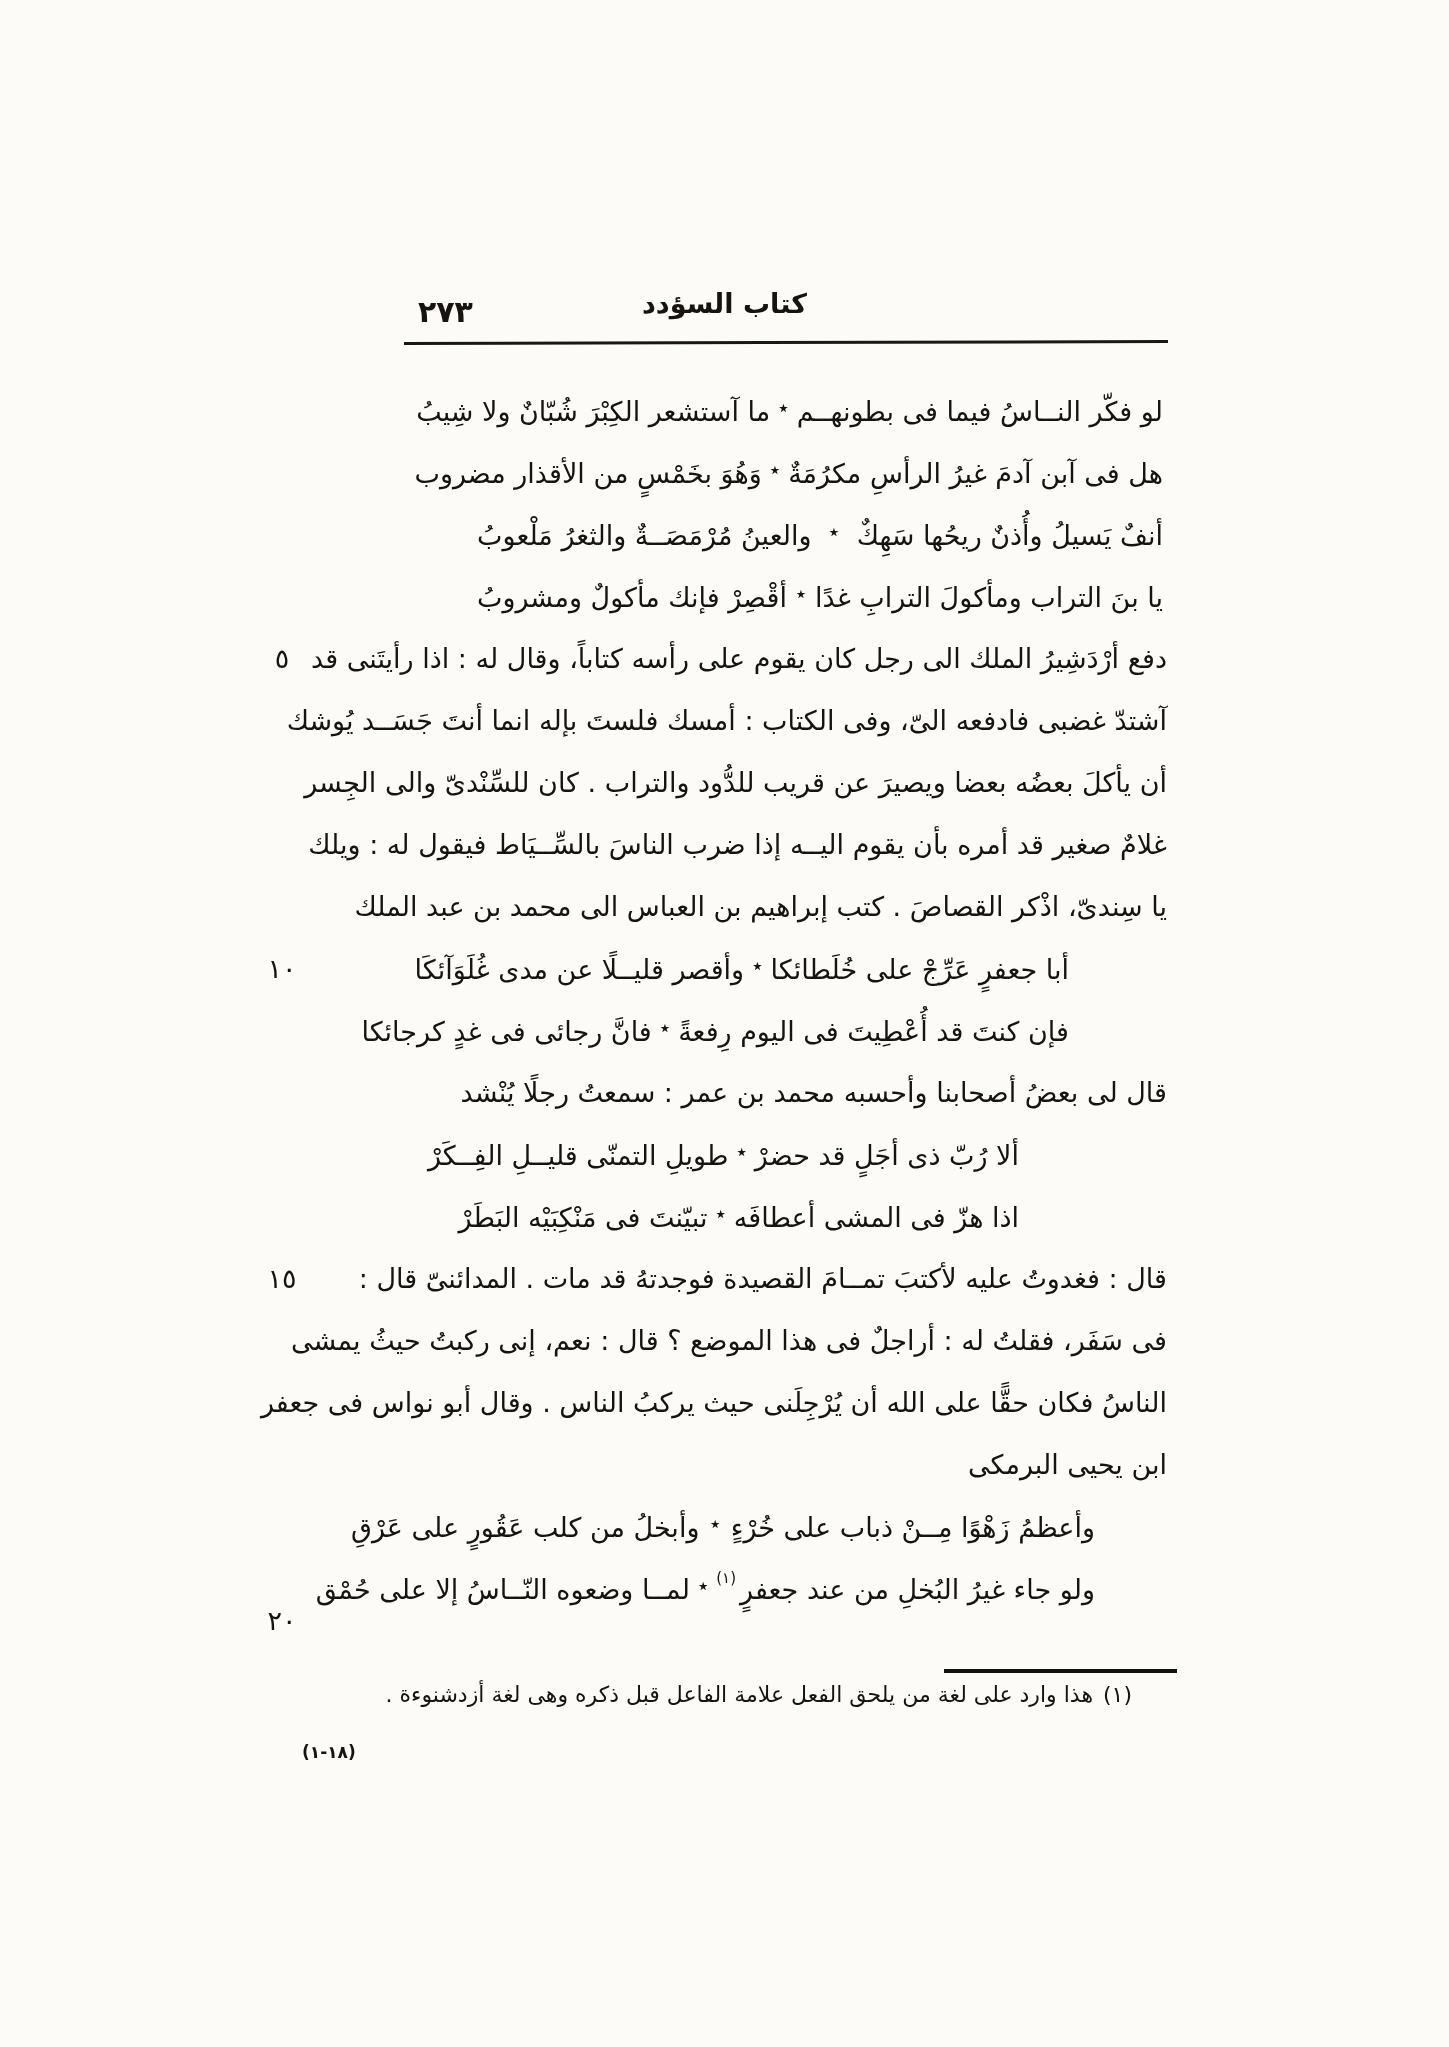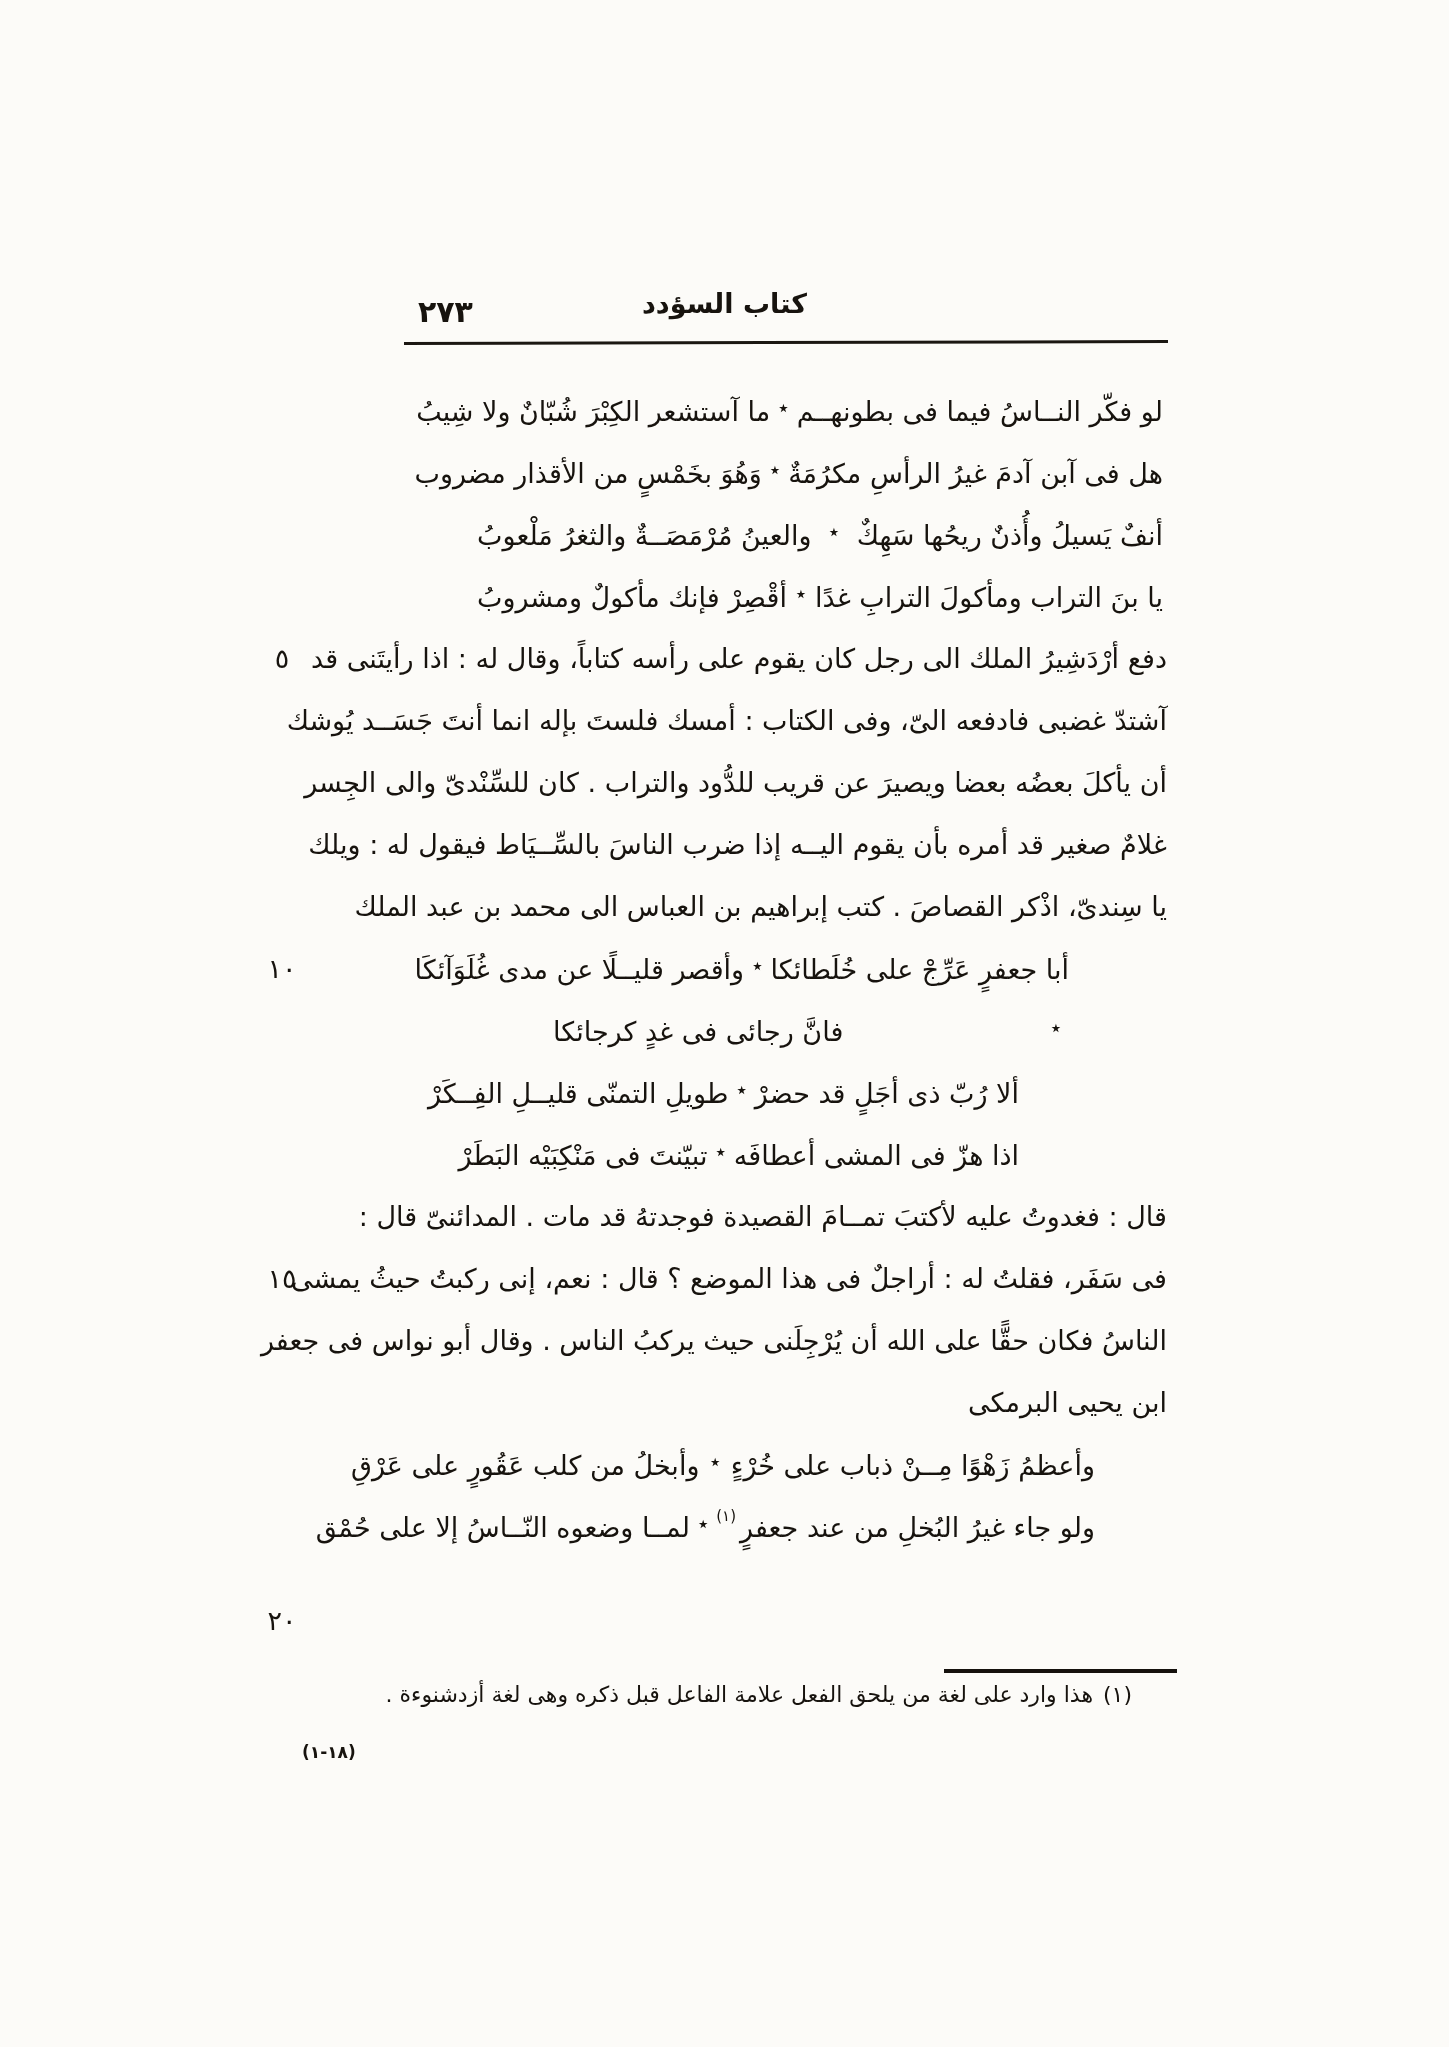--- a/index.html
+++ b/index.html
@@ -128,24 +128,26 @@
     <div class="line prose">غلامٌ صغير قد أمره بأن يقوم اليــه إذا ضرب الناسَ بالسِّــيَاط فيقول له : ويلك</div>
     <div class="line prose">يا سِندىّ، اذْكر القصاصَ . كتب إبراهيم بن العباس الى محمد بن عبد الملك</div>
 
     <div class="line verse g2">
       <span class="hem">أبا جعفرٍ عَرِّجْ على خُلَطائكا</span>
       <span class="star">٭</span>
       <span class="hem">وأقصر قليــلًا عن مدى غُلَوَآئكَا</span>
     </div>
 
     <div class="line verse g2">
+      <span class="hem">فإن كنتَ قد أُعْطِيتَ فى اليوم رِفعةً</span>
       <span class="star">٭</span>
       <span class="hem">فانَّ رجائى فى غدٍ كرجائكا</span>
     </div>
 
+    <div class="line prose">قال لى بعضُ أصحابنا وأحسبه محمد بن عمر : سمعتُ رجلًا يُنْشد</div>
 
     <div class="line verse g3">
       <span class="hem">ألا رُبّ ذى أجَلٍ قد حضرْ</span>
       <span class="star">٭</span>
       <span class="hem">طويلِ التمنّى قليــلِ الفِــكَرْ</span>
     </div>
 
     <div class="line verse g3">
       <span class="hem">اذا هزّ فى المشى أعطافَه</span>
       <span class="star">٭</span>

